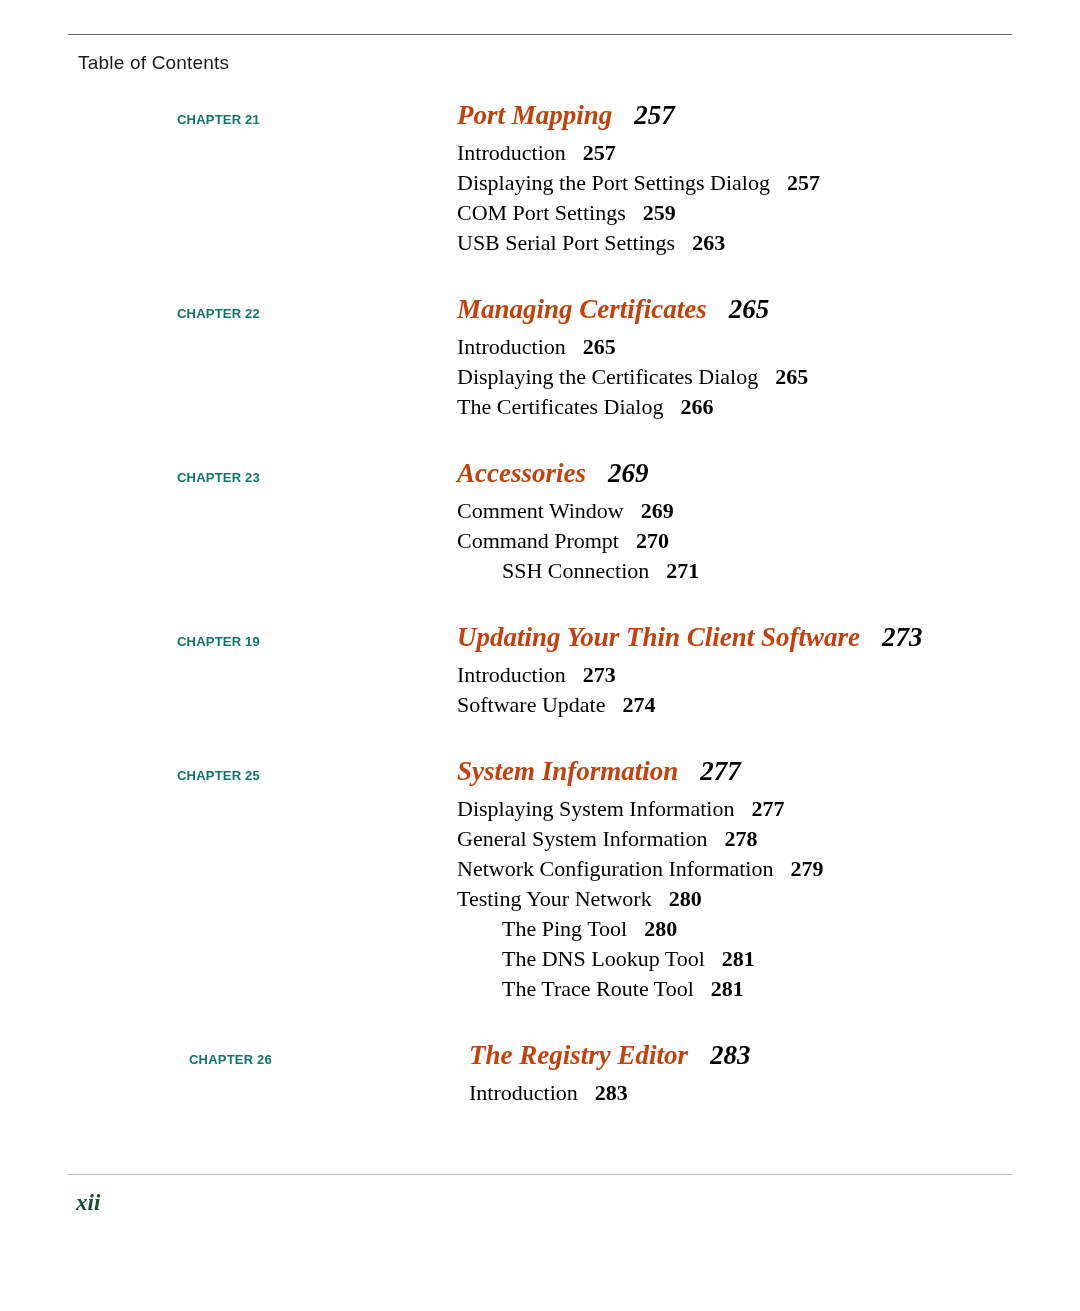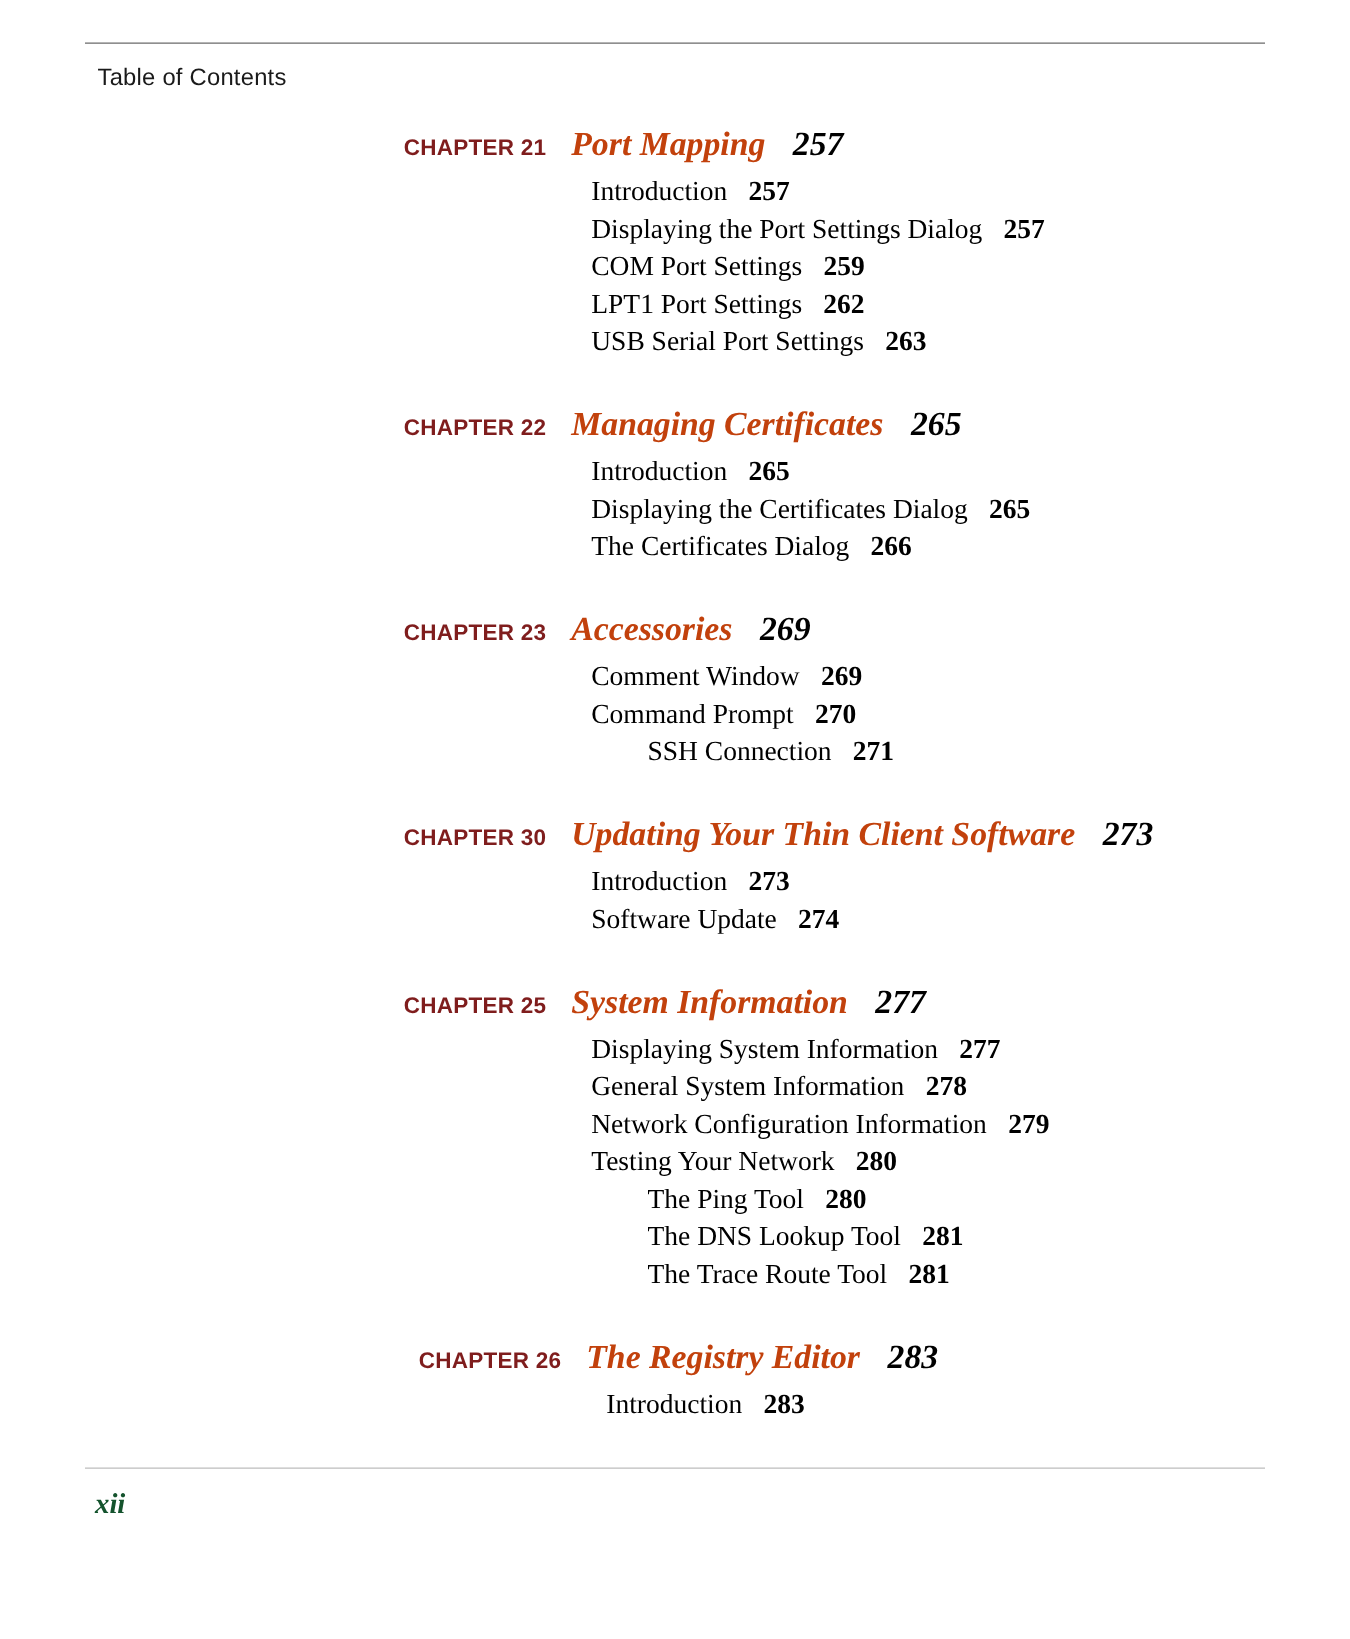--- a/index.html
+++ b/index.html
@@ -61,26 +61,26 @@
     margin-left: 12px;
   }
 
   .chapter-head {
     display: flex;
     align-items: baseline;
     white-space: nowrap;
   }
   .chapter-label {
     width: 437px;
-    text-align: right;
+    text-align: center;
     font-family: "Liberation Sans", "DejaVu Sans", sans-serif;
-    font-size: 18px;
+    font-size: 13px;
     font-weight: 700;
     letter-spacing: 0.2px;
-    color: #7f1d1d;
+    color: #0f766e;
   }
   .chapter-title-wrap {
     padding-left: 20px;
     display: flex;
     align-items: baseline;
     white-space: nowrap;
   }
   .chapter-title {
     font-family: "Liberation Serif", "DejaVu Serif", serif;
     font-style: italic;
@@ -92,21 +92,20 @@
     font-family: "Liberation Serif", "DejaVu Serif", serif;
     font-style: italic;
     font-weight: 700;
     font-size: 27px;
     padding-left: 22px;
     color: #000;
   }
 
   .entries {
     margin-top: 9px;
-    padding-left: 16px;
   }
   .entry {
     display: flex;
     align-items: baseline;
     white-space: nowrap;
     padding-left: 457px;
     height: 30px;
   }
   .entry.lvl2 {
     padding-left: 502px;
@@ -169,24 +168,20 @@
           </div>
           <div class="entry">
             <span class="entry-text">Displaying the Port Settings Dialog</span>
             <span class="entry-page">257</span>
           </div>
           <div class="entry">
             <span class="entry-text">COM Port Settings</span>
             <span class="entry-page">259</span>
           </div>
           <div class="entry">
-            <span class="entry-text">LPT1 Port Settings</span>
-            <span class="entry-page">262</span>
-          </div>
-          <div class="entry">
             <span class="entry-text">USB Serial Port Settings</span>
             <span class="entry-page">263</span>
           </div>
         </div>
       </div>
       <div class="chapter-block">
         <div class="chapter-head">
           <div class="chapter-label">CHAPTER 22</div>
           <div class="chapter-title-wrap">
             <span class="chapter-title">Managing Certificates</span>
@@ -226,21 +221,21 @@
             <span class="entry-page">270</span>
           </div>
           <div class="entry lvl2">
             <span class="entry-text">SSH Connection</span>
             <span class="entry-page">271</span>
           </div>
         </div>
       </div>
       <div class="chapter-block">
         <div class="chapter-head">
-          <div class="chapter-label">CHAPTER 30</div>
+          <div class="chapter-label">CHAPTER 19</div>
           <div class="chapter-title-wrap">
             <span class="chapter-title">Updating Your Thin Client Software</span>
             <span class="chapter-page">273</span>
           </div>
         </div>
         <div class="entries">
           <div class="entry">
             <span class="entry-text">Introduction</span>
             <span class="entry-page">273</span>
           </div>

